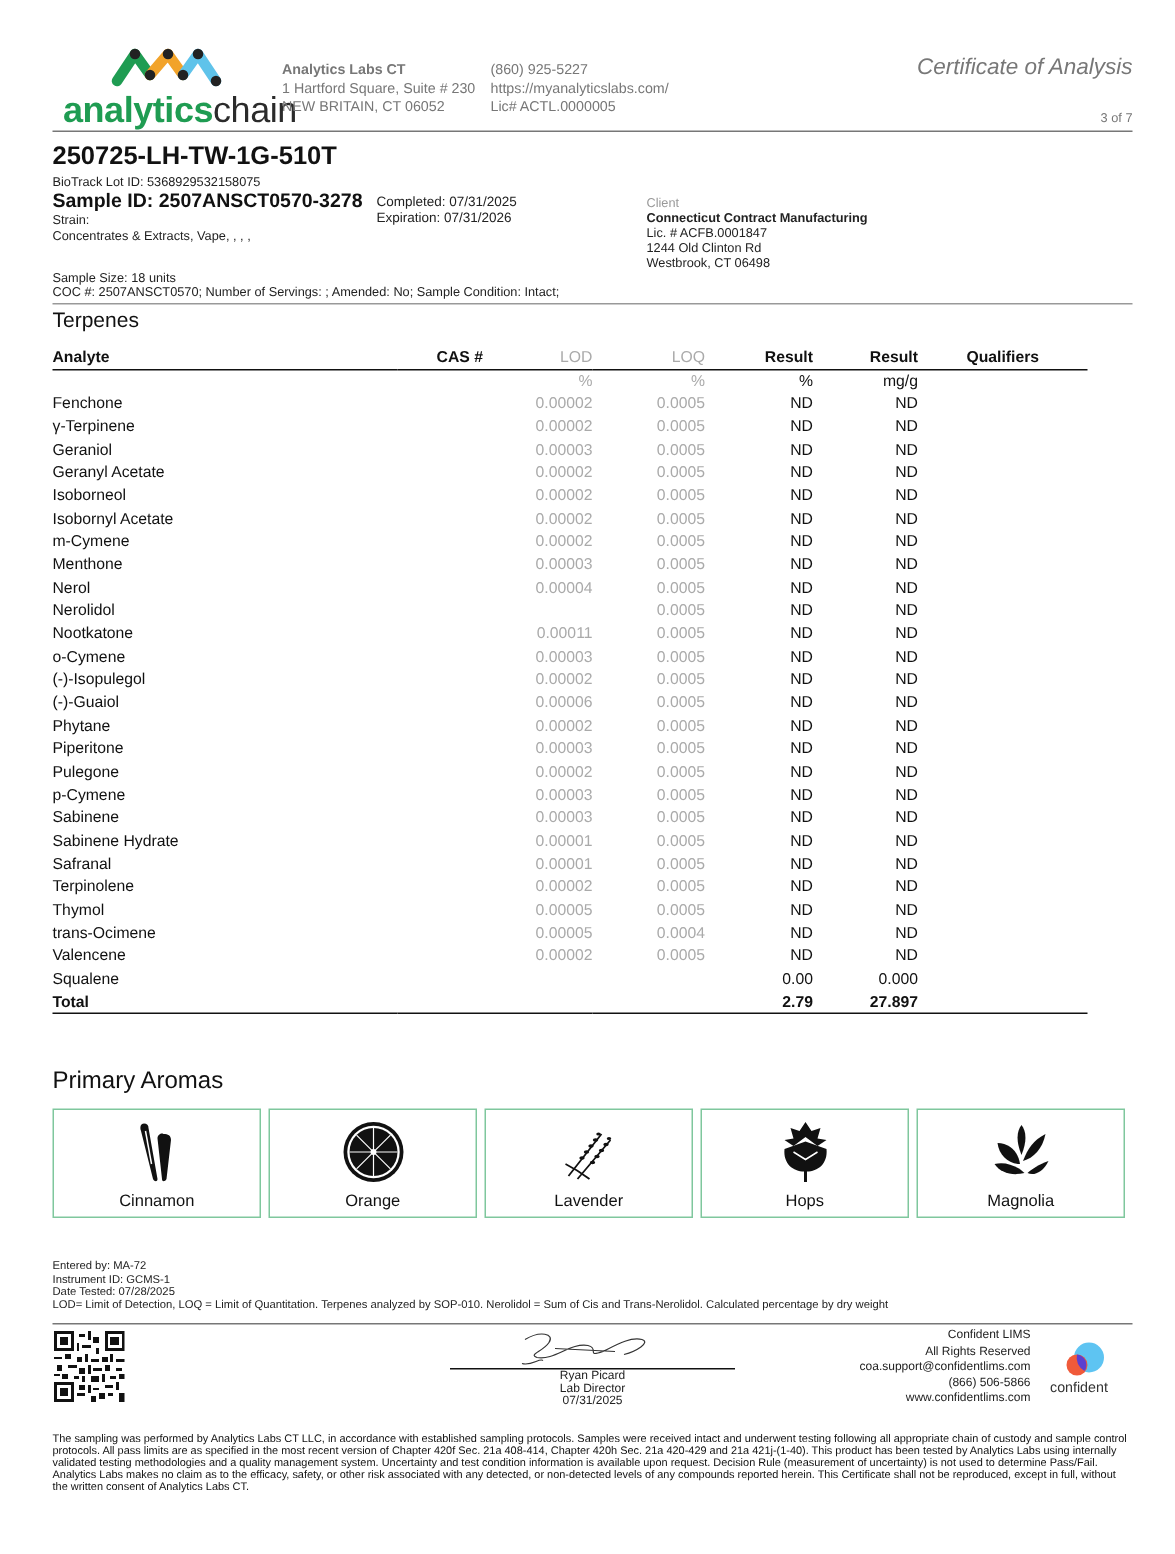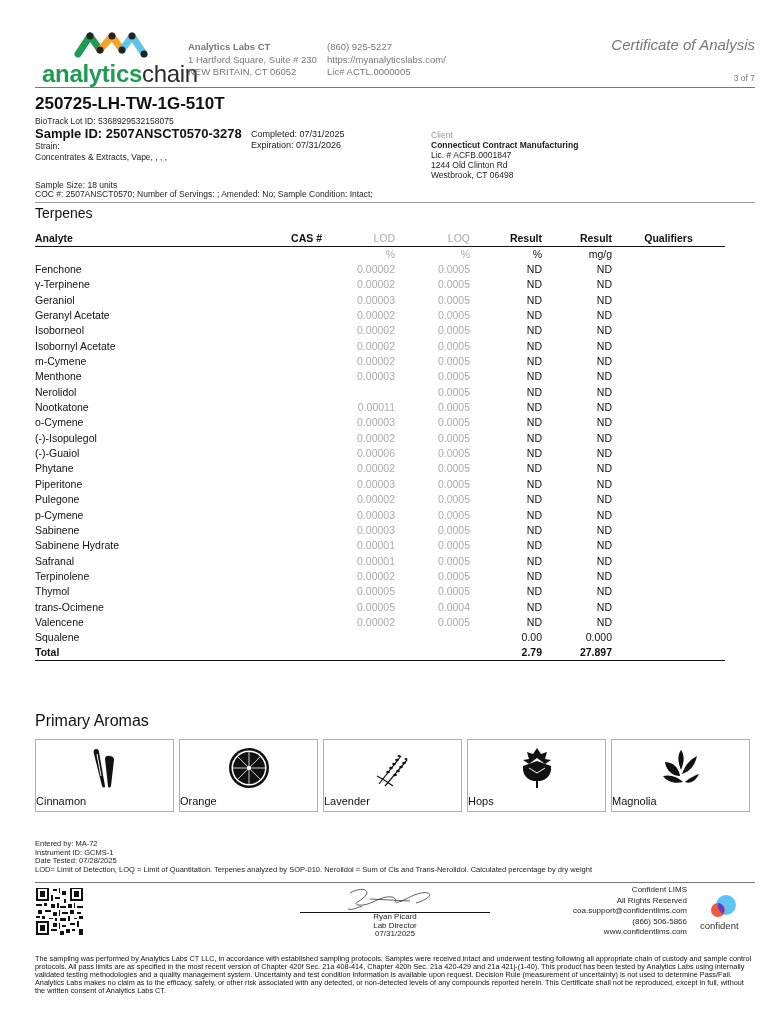--- a/index.html
+++ b/index.html
@@ -50,21 +50,21 @@
   .c-loq { width: 75px; }
   .c-res1 { width: 72px; }
   .c-res2 { width: 70px; }
   .c-qual { width: 113px; }
 
   
   .aroma-title { top: 712px; font-size: 16px; }
   .aromas { position: absolute; left: 35px; top: 739px; display: flex; gap: 5px; }
   .aroma { width: 139px; height: 73px; border: 1.5px solid #7fc79d; position: relative; }
   .aroma .icon { position: absolute; left: 50%; top: 6px; transform: translateX(-50%); width: 44px; height: 44px; }
-  .aroma .label { position: absolute; left: 0; right: 0; bottom: 4px; text-align: left; font-size: 11px; color: #111; }
+  .aroma .label { position: absolute; left: 0; right: 0; bottom: 4px; text-align: center; font-size: 11px; color: #111; }
 
   
   .footer-meta { left: 35px; top: 840px; font-size: 7.5px; line-height: 8.5px; color: #222; }
   .footer-rule { left: 35px; top: 882px; width: 720px; height: 1px; background: #777; }
   .qr { left: 36px; top: 886px; width: 47px; height: 50px; }
   .sig { left: 340px; top: 885px; width: 100px; height: 28px; }
   .sig-line { left: 300px; top: 912px; width: 190px; height: 1px; background: #111; }
   .signer { left: 300px; top: 913px; width: 190px; text-align: center; font-size: 8px; line-height: 8.5px; color: #222; }
   .lims { right: 96px; top: 885px; text-align: right; font-size: 8px; line-height: 10.5px; color: #222; }
   .lims-logo { left: 700px; top: 894px; width: 46px; height: 38px; }
@@ -213,20 +213,29 @@
         <td class="muted">0.00002</td>
         <td class="muted">0.0005</td>
         <td>ND</td>
         <td>ND</td>
         <td></td>
       </tr>
       <tr>
         <td class="analyte">Menthone</td>
         <td></td>
         <td class="muted">0.00003</td>
+        <td class="muted">0.0005</td>
+        <td>ND</td>
+        <td>ND</td>
+        <td></td>
+      </tr>
+      <tr>
+        <td class="analyte">Nerol</td>
+        <td></td>
+        <td class="muted">0.00004</td>
         <td class="muted">0.0005</td>
         <td>ND</td>
         <td>ND</td>
         <td></td>
       </tr>
       <tr>
         <td class="analyte">Nerolidol</td>
         <td></td>
         <td class="muted"></td>
         <td class="muted">0.0005</td>

